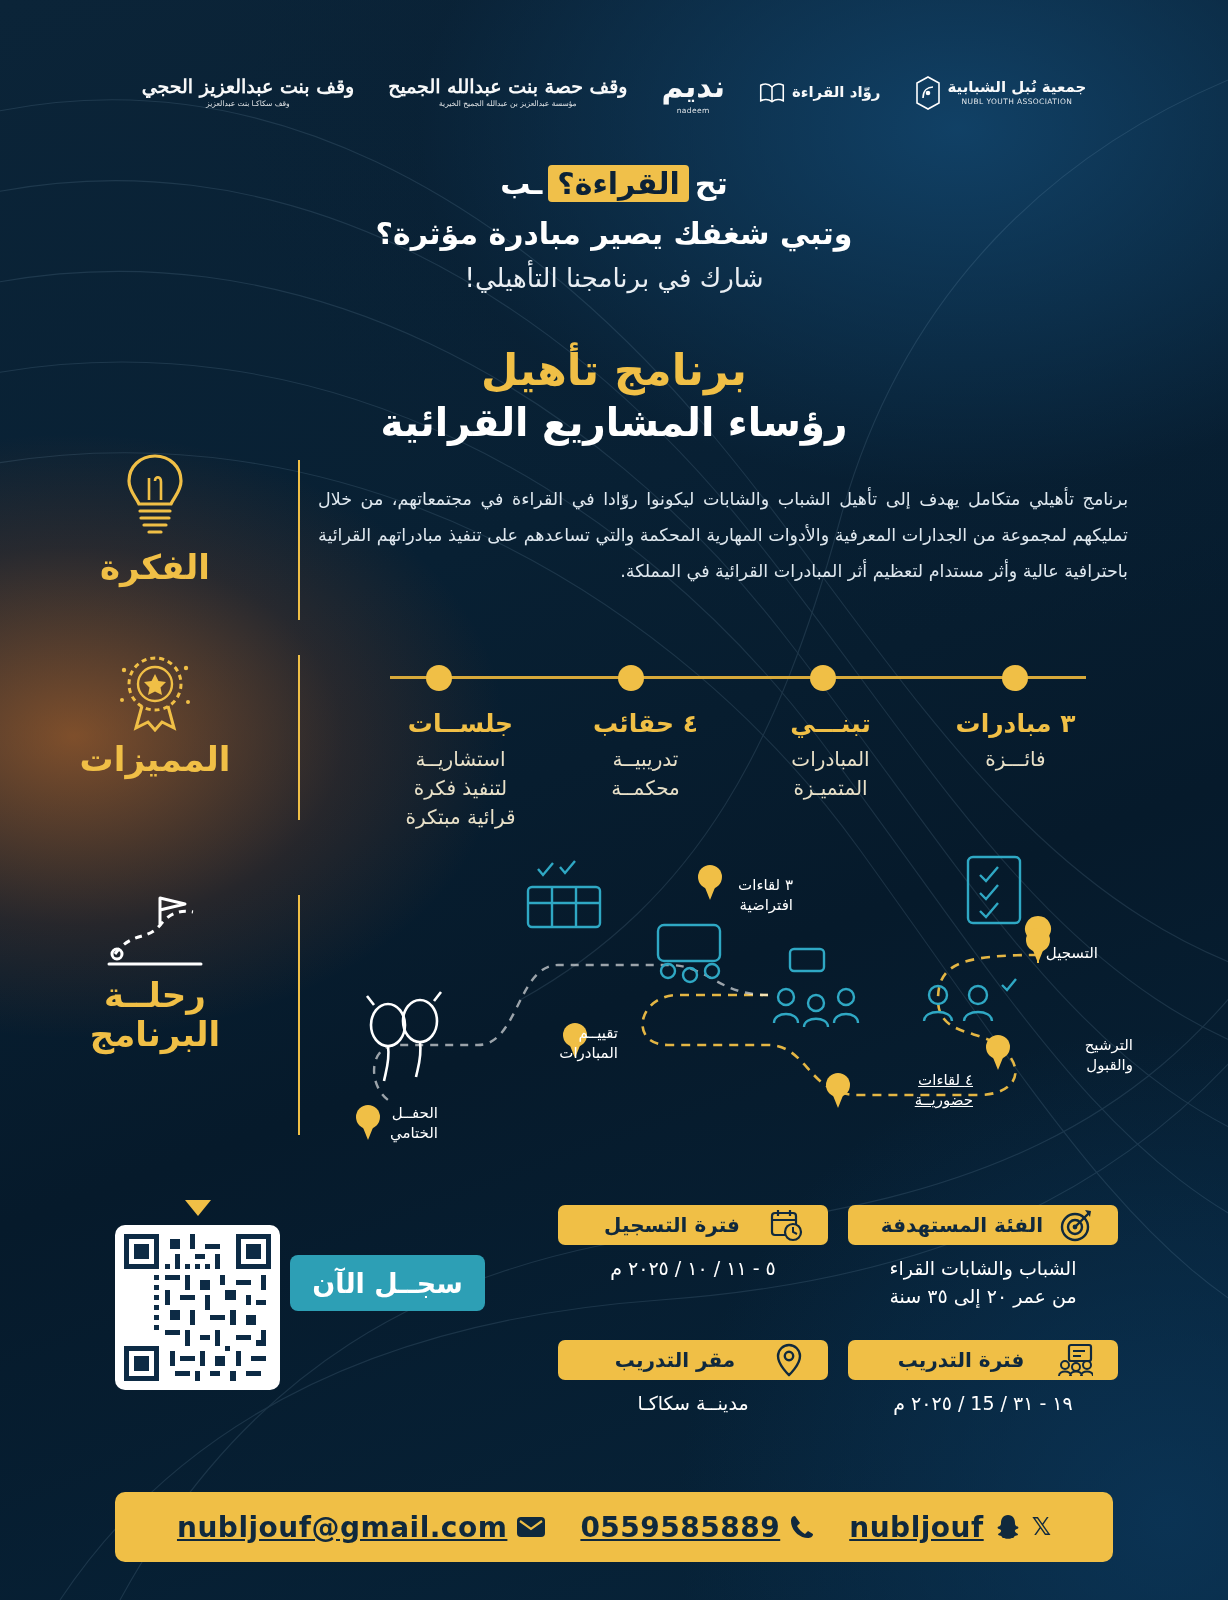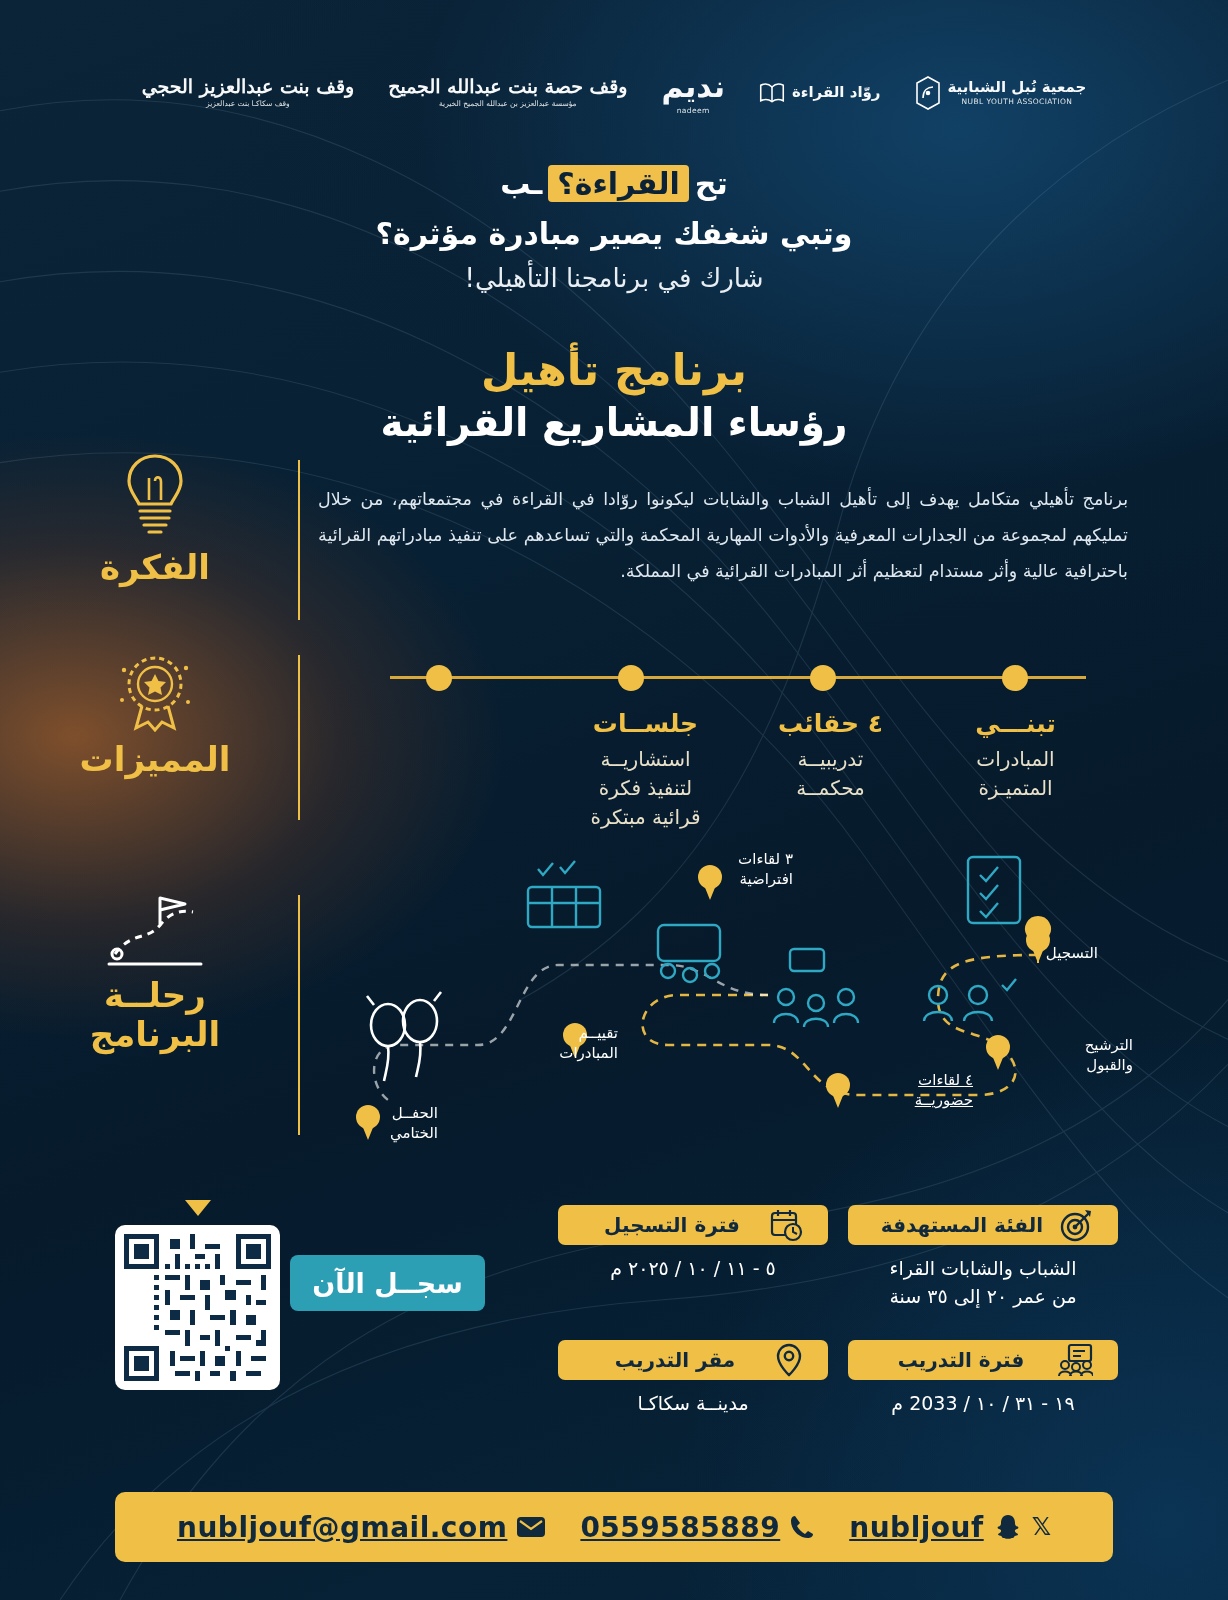--- a/index.html
+++ b/index.html
@@ -244,20 +244,24 @@
   <div class="timeline">
     <div class="tl-track">
       <div class="tl-line"></div>
       <div class="tl-dot" style="right:80px;"></div>
       <div class="tl-dot" style="right:272px;"></div>
       <div class="tl-dot" style="right:464px;"></div>
       <div class="tl-dot" style="right:656px;"></div>
     </div>
     <div class="tl-cols">
       <div class="tl-col">
+        <div class="t-head">٣ مبادرات</div>
+        <div class="t-body">فائـــزة</div>
+      </div>
+      <div class="tl-col">
         <div class="t-head">تبنـــي</div>
         <div class="t-body">المبادرات
 المتميـزة</div>
       </div>
       <div class="tl-col">
         <div class="t-head">٤ حقائب</div>
         <div class="t-body">تدريبيــة
 محكمــة</div>
       </div>
       <div class="tl-col">
@@ -330,21 +334,21 @@
         <path d="M50 201 C52 215 48 226 46 236 M82 197 C84 212 80 222 78 232"></path>
         <path d="M36 160 l-7 -9 M96 156 l7 -9"></path>
       </g>
     </svg>
 
     <div class="jnode" style="top:98px; right:40px;">التسجيل</div>
     <div class="jnode" style="top:190px; right:5px;">الترشيح
 والقبول</div>
     <div class="jnode" style="top:225px; right:165px;text-decoration:underline;">٤ لقاءات
 حضوريــة</div>
-    <div class="jnode" style="top:4px; right:345px;">٣ لقاءات
+    <div class="jnode" style="top:30px; right:345px;">٣ لقاءات
 افتراضية</div>
     <div class="jnode" style="top:178px; right:520px;">تقييــم
 المبادرات</div>
     <div class="jnode" style="top:258px; right:700px;">الحفــل
 الختامي</div>
   </div>
 
   <div class="info">
 
     <div class="info-row">
@@ -383,21 +387,21 @@
           <svg width="36" height="34" viewBox="0 0 36 34">
             <rect x="12" y="2" width="22" height="16" rx="2" fill="none" stroke="#10293d" stroke-width="2.2"></rect>
             <path d="M16 8 L28 8 M16 13 L24 13" stroke="#10293d" stroke-width="2"></path>
             <circle cx="8" cy="22" r="4" fill="none" stroke="#10293d" stroke-width="2"></circle>
             <circle cx="19" cy="24" r="4" fill="none" stroke="#10293d" stroke-width="2"></circle>
             <circle cx="30" cy="22" r="4" fill="none" stroke="#10293d" stroke-width="2"></circle>
             <path d="M2 33 c0 -6 12 -6 12 0 M13 33 c0 -6 12 -6 12 0 M24 33 c0 -6 12 -6 12 0" fill="none" stroke="#10293d" stroke-width="2"></path>
           </svg>
           <span class="txt">فترة التدريب</span>
         </div>
-        <div class="val">١٩ - ٣١ / ١٠ / 2033 م</div>
+        <div class="val">١٩ - ٣١ / 15 / ٢٠٢٥ م</div>
       </div>
 
       <div class="icard">
         <div class="pill">
           <svg width="28" height="34" viewBox="0 0 28 34">
             <path d="M14 2 C8 2 3 7 3 13 C3 22 14 32 14 32 C14 32 25 22 25 13 C25 7 20 2 14 2 Z" fill="none" stroke="#10293d" stroke-width="2.4"></path>
             <circle cx="14" cy="13" r="4.2" fill="none" stroke="#10293d" stroke-width="2.4"></circle>
           </svg>
           <span class="txt">مقر التدريب</span>
         </div>

